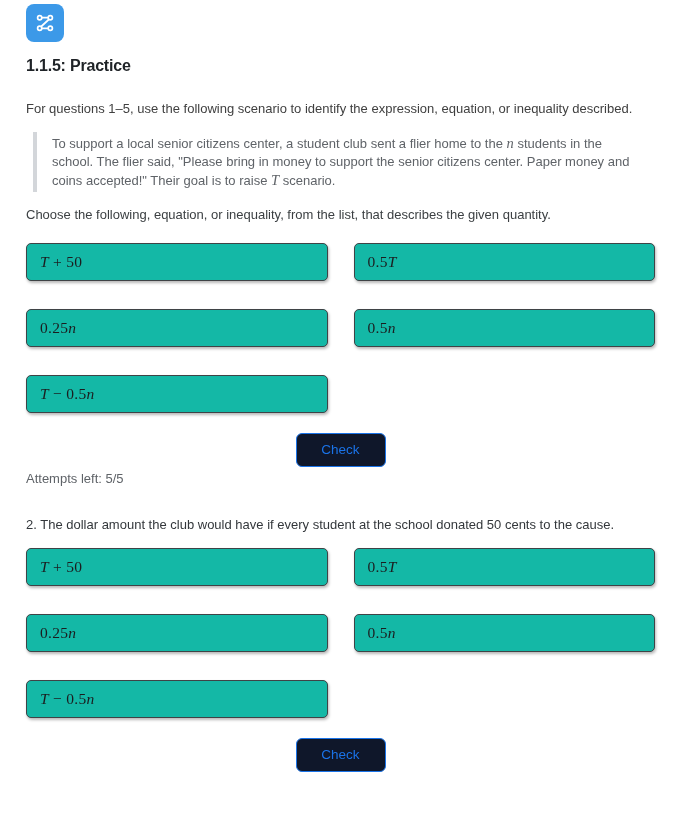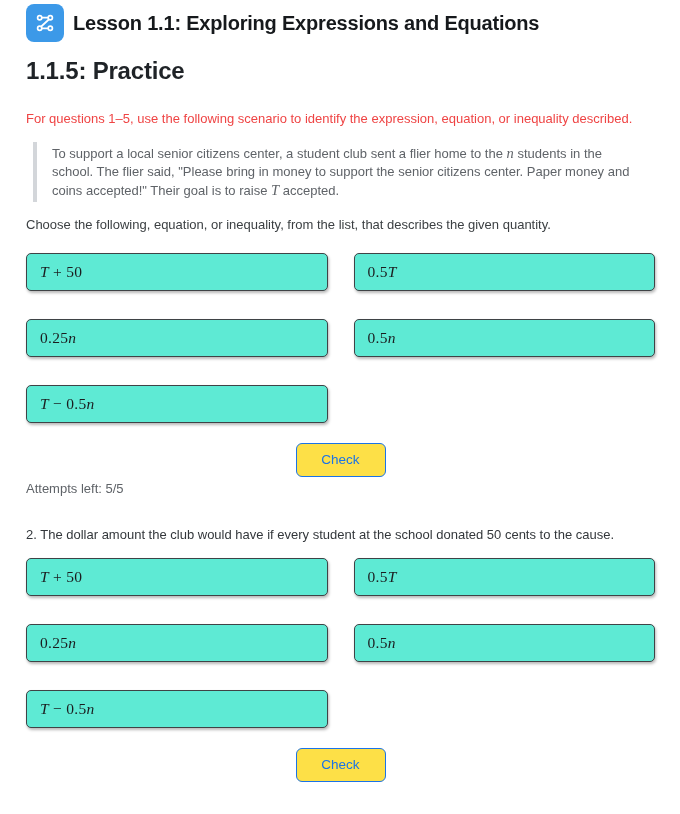--- a/index.html
+++ b/index.html
@@ -34,32 +34,32 @@
   }
   .lesson-icon svg { width: 24px; height: 24px; }
   .lesson-title {
     font-size: 20px;
     font-weight: bold;
     color: #16191c;
     letter-spacing: -0.2px;
   }
   .practice-title {
     margin-top: 15px;
-    font-size: 24px;
+    font-size: 16px;
     font-weight: bold;
     color: #1f2327;
     letter-spacing: -0.2px;
   }
 
   
   .intro {
     margin-top: 25px;
     font-size: 13px;
     line-height: 1.35;
-    color: #ef4444;
+    color: #404040;
   }
   .scenario-quote {
     margin-top: 14px;
     margin-left: 7px;
     border-left: 4px solid #d3d6da;
     padding: 2px 10px 2px 15px;
     font-size: 13px;
     line-height: 18px;
     color: #5f6368;
     max-width: 625px;
@@ -87,21 +87,21 @@
     margin-top: 21px;
     display: grid;
     grid-template-columns: 1fr 1fr;
     column-gap: 26px;
     row-gap: 28px;
   }
   .q2 .options-grid { margin-top: 16px; }
 
   .option-box {
     height: 38px;
-    background: #5eead4;
+    background: #14b8a6;
     border: 1px solid #3f4346;
     border-radius: 5px;
     box-shadow: 1px 2px 3px rgba(0,0,0,0.28);
     display: flex;
     align-items: center;
     padding-left: 13px;
     cursor: pointer;
   }
   .math {
     font-family: "Liberation Serif", serif;
@@ -113,21 +113,21 @@
 
   .check-row {
     margin-top: 20px;
     display: flex;
     justify-content: center;
   }
   .check-btn {
     min-width: 90px;
     height: 34px;
     padding: 0 20px;
-    background: #fde047;
+    background: #0f172a;
     border: 1.5px solid #1a73e8;
     border-radius: 6px;
     color: #1a73e8;
     font-family: "Liberation Sans", sans-serif;
     font-size: 13.5px;
     cursor: pointer;
   }
   .attempts {
     margin-top: 4px;
     text-align: left;
@@ -145,28 +145,27 @@
       <svg viewBox="0 0 24 24" fill="none" stroke="#ffffff" stroke-width="1.7" stroke-linecap="round">
         <circle cx="6.7" cy="6.7" r="2.1"></circle>
         <circle cx="17.3" cy="6.7" r="2.1"></circle>
         <circle cx="6.7" cy="17.3" r="2.1"></circle>
         <circle cx="17.3" cy="17.3" r="2.1"></circle>
         <path d="M9.3 6.7 h5.5"></path>
         <path d="M15.8 8.5 L8.2 15.5"></path>
         <path d="M9.3 17.3 h5.5"></path>
       </svg>
     </span>
-    <h1 class="lesson-title">Lesson 1.1: Exploring Expressions and Equations</h1>
   </header>
 
   <h2 class="practice-title">1.1.5: Practice</h2>
 
   <p class="intro">For questions 1–5, use the following scenario to identify the expression, equation, or inequality described.</p>
 
-  <blockquote class="scenario-quote"><span>To support a local senior citizens center, a student club sent a flier home to the </span><span class="mvar">n</span><span> students in the school. The flier said, "Please bring in money to support the senior citizens center. Paper money and coins accepted!" Their goal is to raise </span><span class="mvar">T</span><span> accepted.</span></blockquote>
+  <blockquote class="scenario-quote"><span>To support a local senior citizens center, a student club sent a flier home to the </span><span class="mvar">n</span><span> students in the school. The flier said, "Please bring in money to support the senior citizens center. Paper money and coins accepted!" Their goal is to raise </span><span class="mvar">T</span><span> scenario.</span></blockquote>
 
   <p class="instruction">Choose the following, equation, or inequality, from the list, that describes the given quantity.</p>
 
   <section class="question q1">
     <div class="options-grid">
       <div class="option-box">
           <span class="math"><i>T</i> + 50</span>
         </div>
       <div class="option-box">
           <span class="math">0.5<i>T</i></span>

